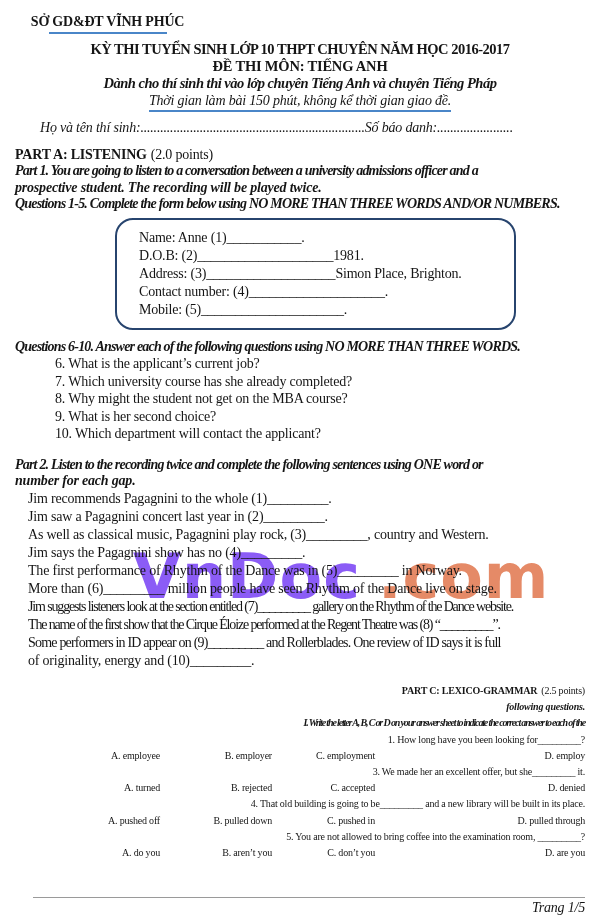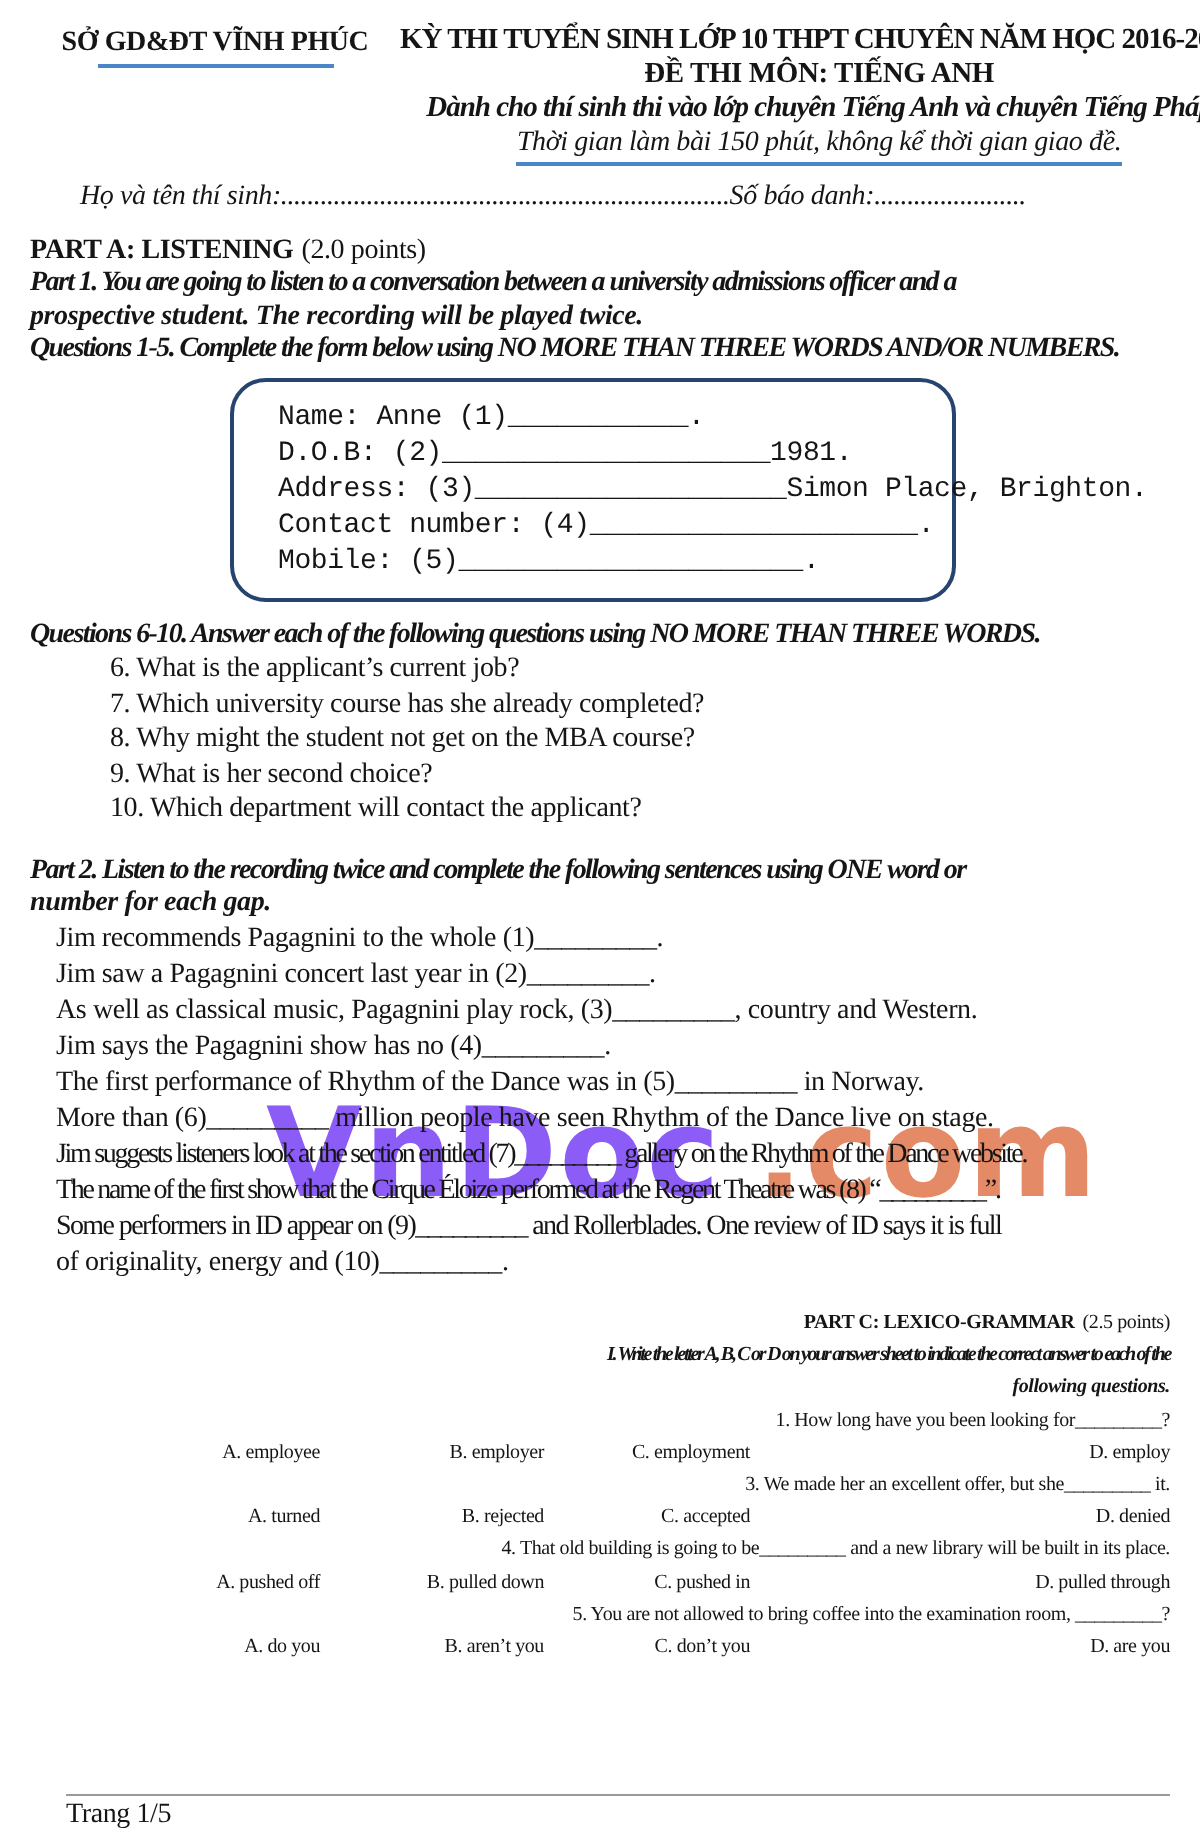--- a/index.html
+++ b/index.html
@@ -13,43 +13,43 @@
     letter-spacing:-0.2px;
   }
   .content{position:relative;z-index:1;padding:12px 15px 0 15px;}
   .nw{white-space:nowrap;}
   .b{font-weight:bold;}
   .bi{font-weight:bold;font-style:italic;}
   .cond{letter-spacing:-0.8px;}
   .xcond{letter-spacing:-1.15px;}
 
   
-  .header{display:flex;margin-bottom:6px;}
+  .header{display:flex;margin-bottom:6px;flex-direction:column;}
   .header-left{width:185px;text-align:center;flex:none;padding-top:2px;}
   .org{font-weight:bold;font-size:14px;white-space:nowrap;}
   .org-underline{width:118px;border-bottom:2px solid #4a86c8;margin:2px auto 7px auto;}
   .badge{display:inline-block;border:1.5px solid #222;padding:3px 12px;font-weight:bold;font-size:14px;white-space:nowrap;}
   .header-right{flex:1;text-align:center;line-height:17px;}
   .t1{font-weight:bold;font-size:14.5px;white-space:nowrap;letter-spacing:-0.5px;}
   .t2{font-weight:bold;font-size:14.5px;}
   .t3{font-weight:bold;font-style:italic;font-size:14.5px;white-space:nowrap;letter-spacing:-0.5px;}
   .t4{font-style:italic;font-size:14px;}
   .t4 span{display:inline-block;border-bottom:2px solid #4a86c8;padding-bottom:1px;}
 
   .candidate{font-style:italic;padding-left:25px;line-height:20px;margin-top:4px;white-space:nowrap;overflow:hidden;}
 
   .part-heading{margin-top:8px;line-height:17px;}
   .part-heading .pts{font-weight:normal;margin-left:4px;}
   .pline{line-height:16.5px;}
 
   
   .form-box{
-    margin:5px 0 0 100px;width:363px;box-sizing:border-box;
+    margin:5px 0 0 100px;width:401px;box-sizing:border-box;
     border:2px solid #27446e;border-radius:18px;
-    padding:9px 10px 9px 22px;line-height:18px;font-family:Liberation Mono, monospace;
+    padding:9px 10px 9px 22px;line-height:18px;
   }
 
   .qa-list{line-height:17.5px;}
   .qa-list div{padding-left:40px;}
   .q610-head{margin-top:9px;}
 
   .part2-head{margin-top:14px;}
   .p2line{padding-left:13px;line-height:18px;white-space:nowrap;}
 
   .partc{font-size:10px;text-align:right;}
@@ -62,21 +62,21 @@
     font-family:"DejaVu Sans","Liberation Sans",sans-serif;
     font-weight:bold;font-size:62px;letter-spacing:1px;line-height:70px;
     user-select:none;
   }
   .wm1{color:#8b5cf6;}
   .wm2{color:#e58a67;margin-left:17px;}
 
   .footer{
     position:absolute;left:33px;right:15px;bottom:6px;z-index:1;
     border-top:1.5px solid #9a9a9a;padding-top:2px;
-    text-align:left;font-size:14px;
+    text-align:right;font-style:italic;font-size:14px;
   }
 </style>
 </head>
 <body>
 
 <div class="page">
 
   <div class="watermark"><span class="wm1">VnDoc</span><span class="wm2">.com</span></div>
 
   <div class="content">
@@ -131,22 +131,22 @@
       <div class="p2line">The first performance of Rhythm of the Dance was in (5)_________ in Norway.</div>
       <div class="p2line">More than (6)_________ million people have seen Rhythm of the Dance live on stage.</div>
       <div class="p2line xcond">Jim suggests listeners look at the section entitled (7)_________ gallery on the Rhythm of the Dance website.</div>
       <div class="p2line xcond">The name of the first show that the Cirque Éloize performed at the Regent Theatre was (8) “_________”.</div>
       <div class="p2line cond">Some performers in ID appear on (9)_________ and Rollerblades. One review of ID says it is full</div>
       <div class="p2line">of originality, energy and (10)_________.</div>
     </div>
 
     <div class="partc">
       <div class="part-heading" style="margin-top:12px;"><span class="b">PART C: LEXICO-GRAMMAR</span><span class="pts">(2.5 points)</span></div>
+      <div class="pline bi nw">following questions.</div>
       <div class="pline bi nw xcond">I. Write the letter A, B, C or D on your answer sheet to indicate the correct answer to each of the</div>
-      <div class="pline bi nw">following questions.</div>
 
       <div>
         <div class="stem">1. How long have you been looking for_________?</div>
         <div class="opts">
           <span>A. employee</span>
           <span>B. employer</span>
           <span>C. employment</span>
           <span>D. employ</span>
         </div>
       </div>

